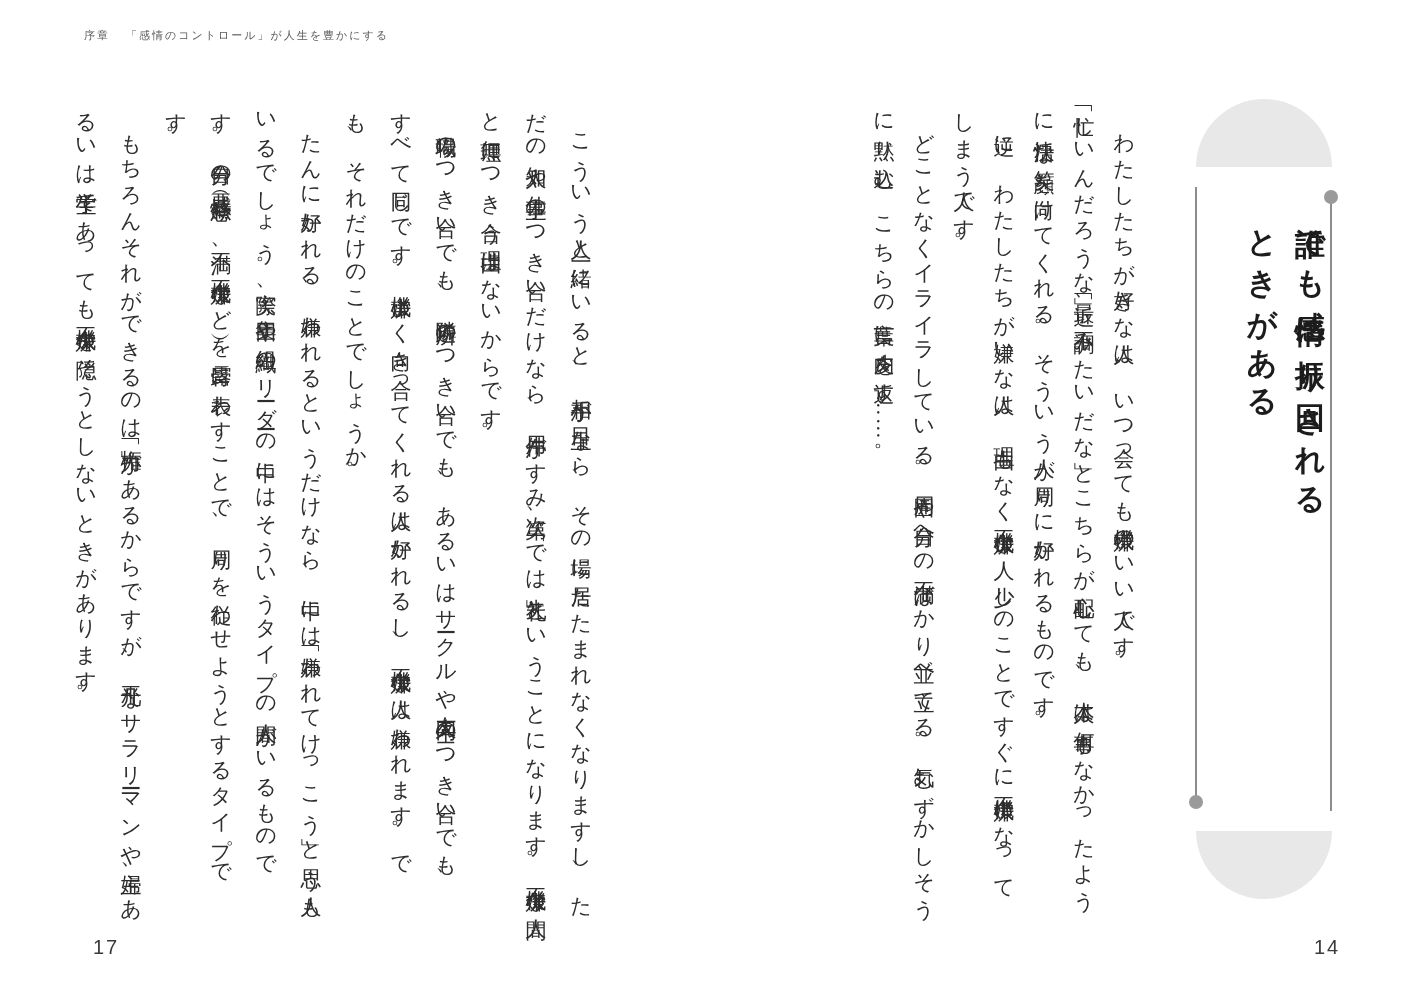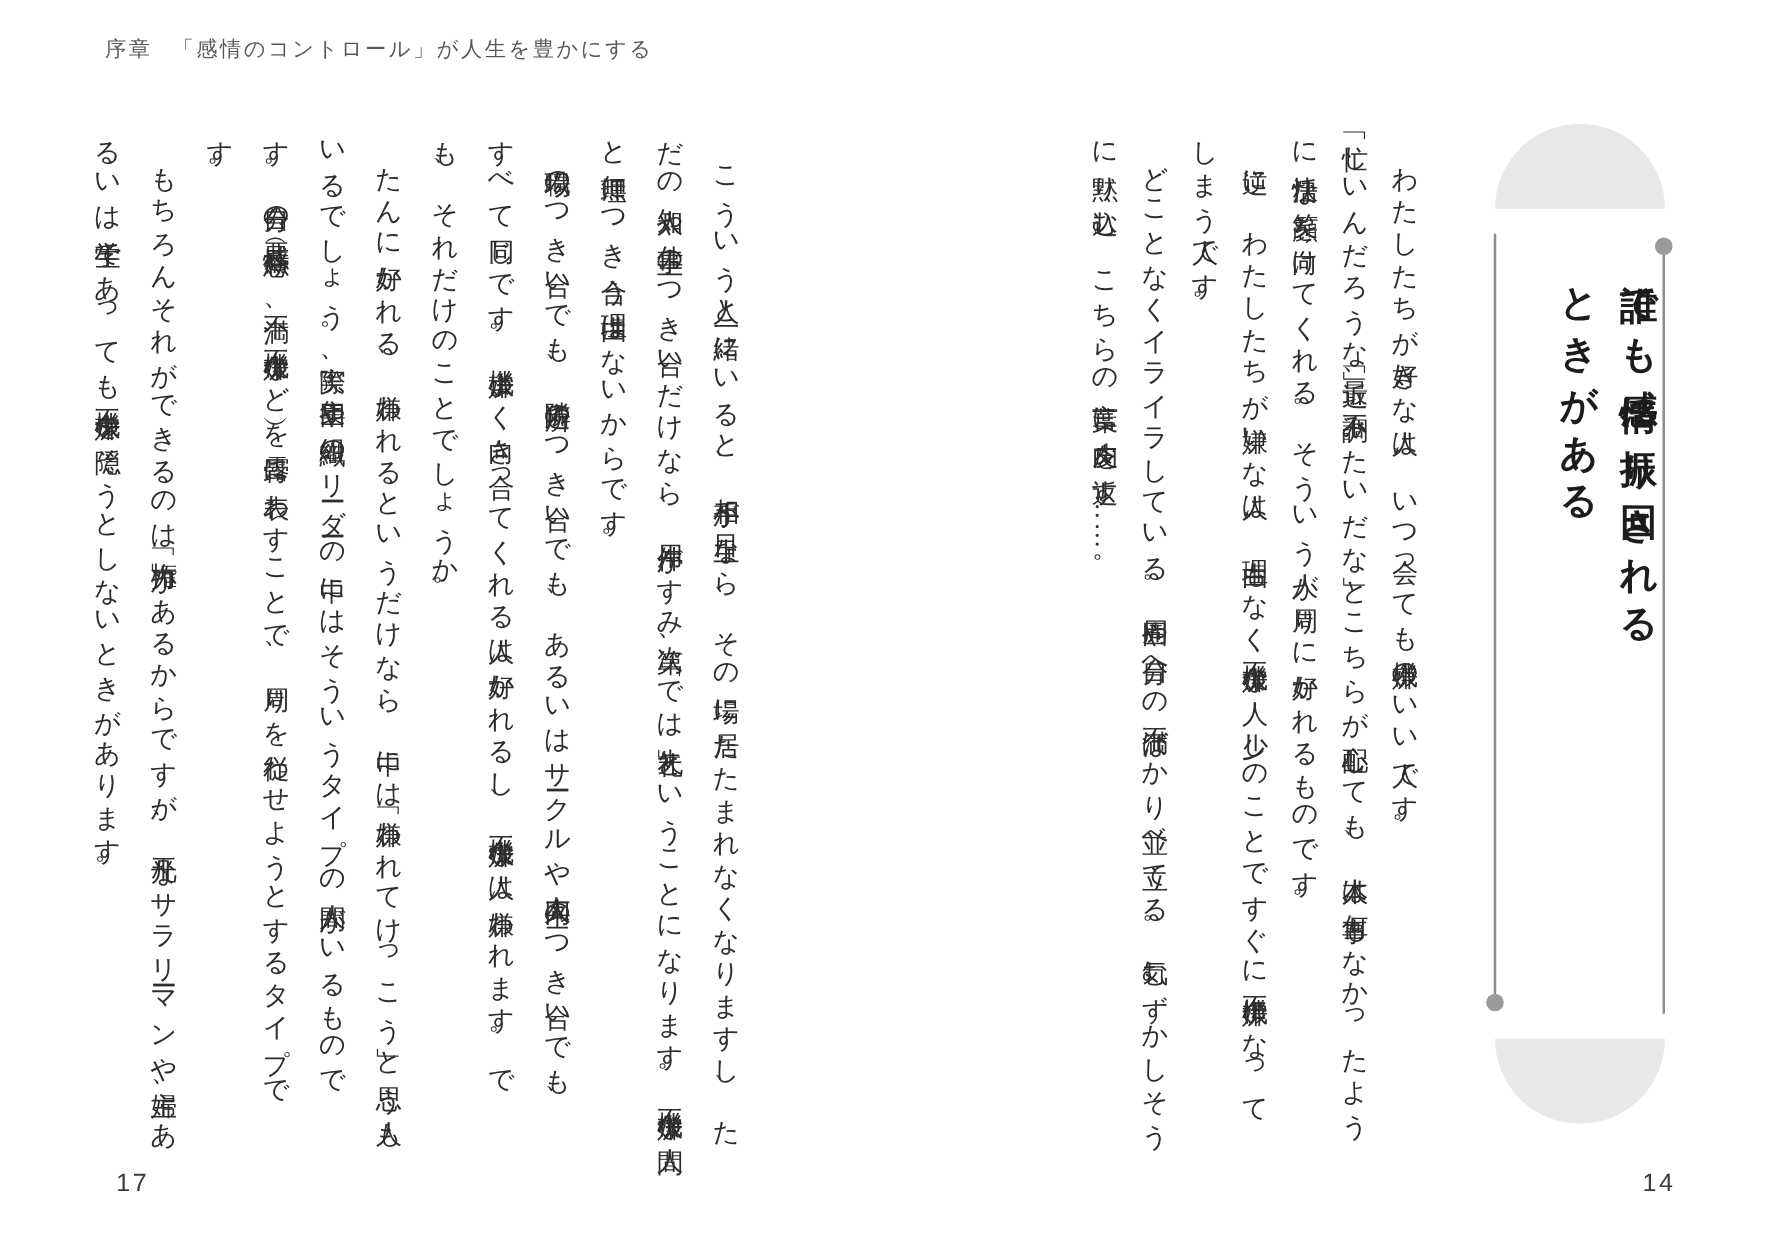--- a/index.html
+++ b/index.html
@@ -8,21 +8,21 @@
     background: #ffffff;
     position: relative;
     overflow: hidden;
     font-family: "Liberation Serif", serif;
   }
 
   
   .running-head {
     position: absolute; left: 84px; top: 28px;
     font-family: "Liberation Sans", sans-serif;
-    font-size: 17px; color: #595959; letter-spacing: 2px;
+    font-size: 11px; color: #595959; letter-spacing: 2px;
     white-space: nowrap;
   }
   .running-head .chapter-label { margin-right: 16px; }
 
   
   .body-text {
     position: absolute; top: 98px;
     writing-mode: vertical-rl;
     -webkit-writing-mode: vertical-rl;
     text-orientation: mixed;

